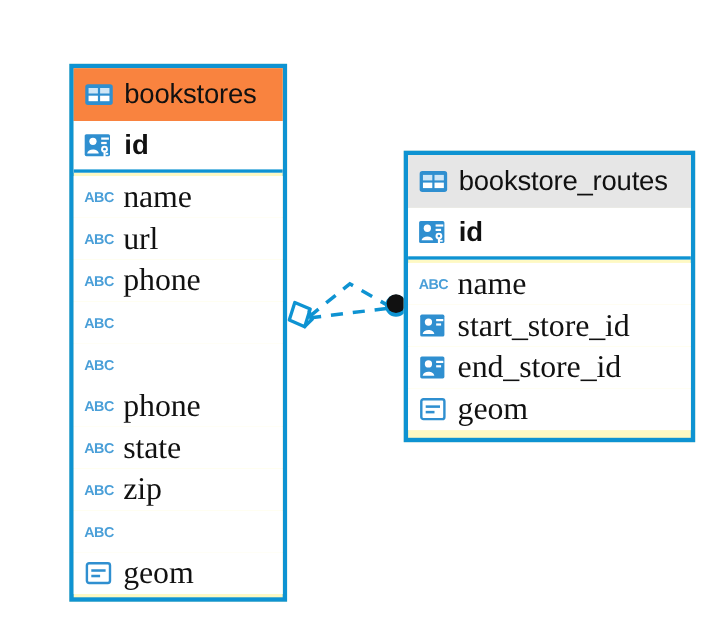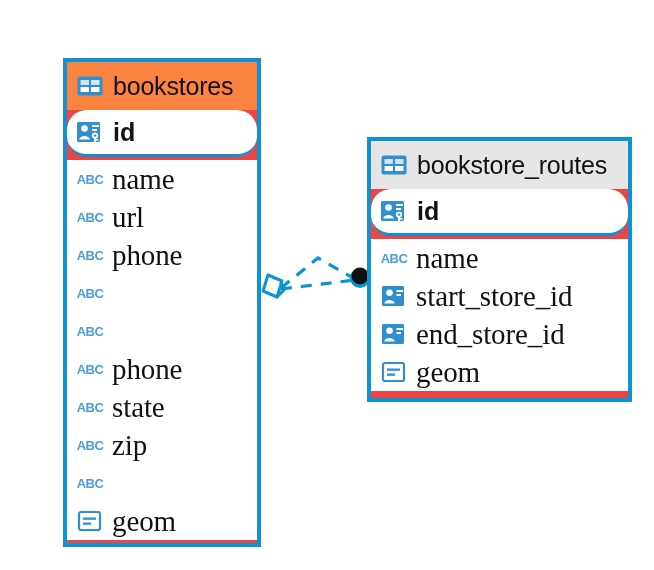--- a/index.html
+++ b/index.html
@@ -20,21 +20,21 @@
     inset: 0;
     width: 654px;
     height: 570px;
   }
 
   
   .entity {
     position: absolute;
     box-sizing: border-box;
     border: 4px solid #0e93d2;
-    background: #ef4444;
+    background: #fef9c3;
     z-index: 3;
   }
   .entity.bookstores {
     left: 63px;
     top: 58px;
     width: 198px;
     height: 489px;
   }
   .entity.bookstore-routes {
     left: 367px;
@@ -63,21 +63,20 @@
 
   .entity-pk-row {
     display: flex;
     align-items: center;
     box-sizing: border-box;
     height: 47px;
     padding: 0 8px 0 9px;
     gap: 9px;
     border-bottom: 3px solid #0e93d2;
     background: #ffffff;
-    border-radius: 20px;
   }
   .pk-label {
     font-size: 25px;
     font-weight: bold;
     color: #111111;
     white-space: nowrap;
   }
 
   .fields {
     padding-top: 3px;

